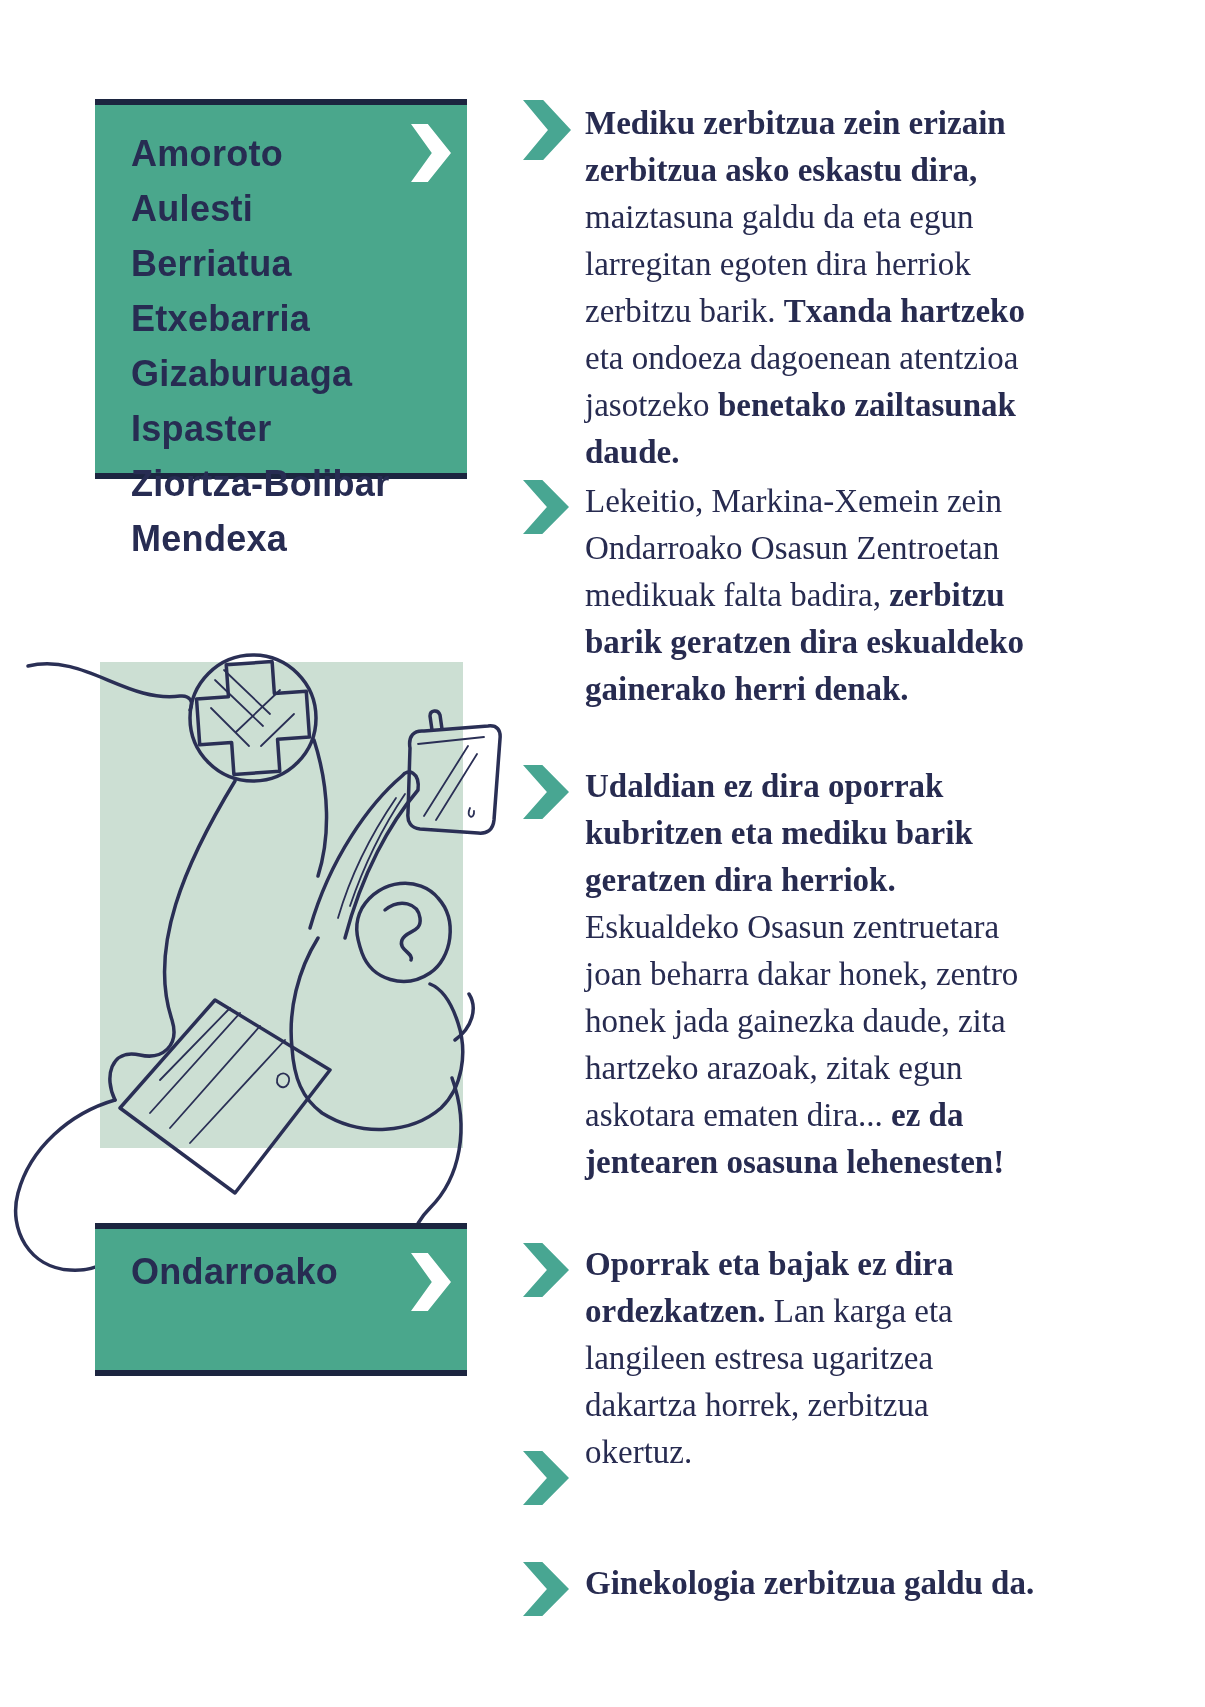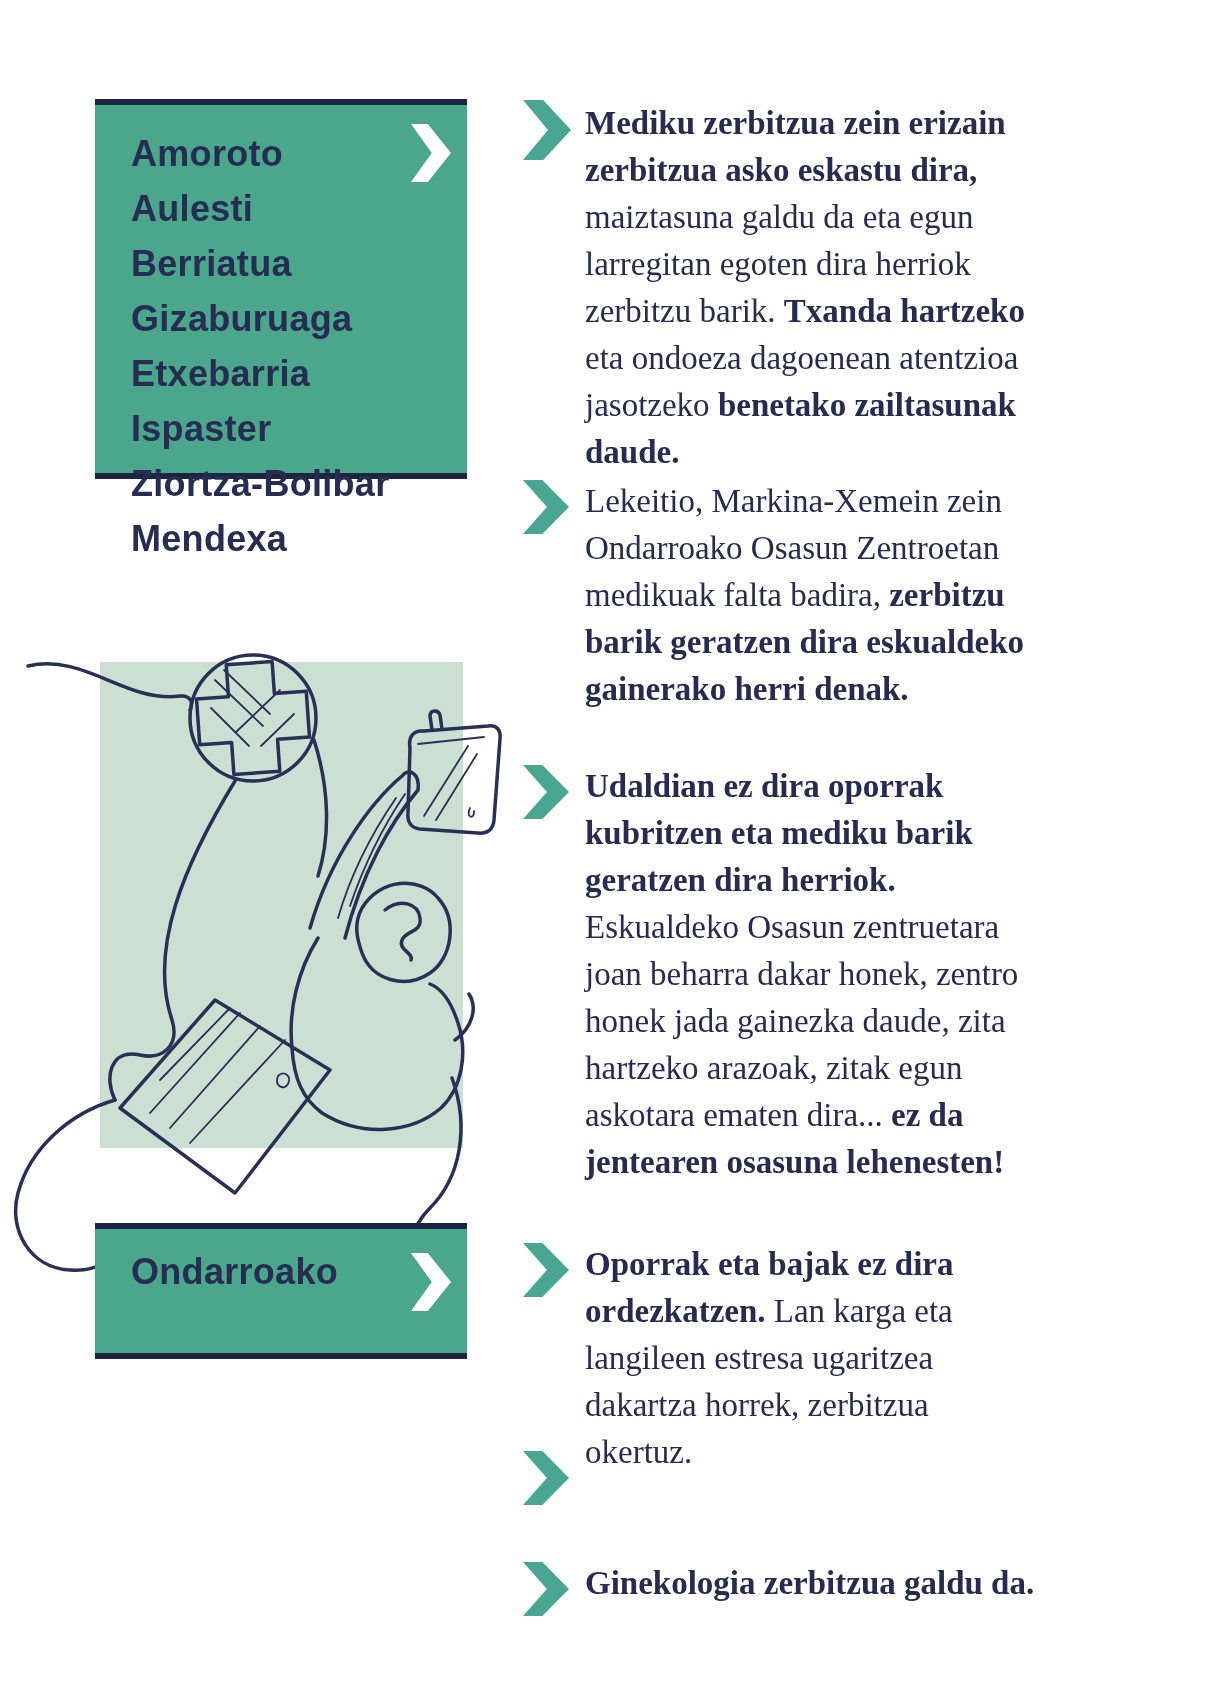--- a/index.html
+++ b/index.html
@@ -13,21 +13,21 @@
 
   
   .teal-box {
     position:absolute; left:95px; width:372px;
     background:#4AA78C;
     border-top:6px solid #1C2540;
     border-bottom:6px solid #1C2540;
     box-sizing:border-box;
   }
   #town-box   { top:99px;  height:380px; padding:21px 0 0 36px; }
-  #center-box { top:1223px; height:136px; padding:15px 0 0 36px; }
+  #center-box { top:1223px; height:153px; padding:15px 0 0 36px; }
 
   .town, .center-line {
     font-family:"Liberation Sans", sans-serif;
     font-weight:700;
     color:#272C52;
     letter-spacing:0.3px;
   }
   .town        { font-size:36px; line-height:55px; }
   .center-line { font-size:36px; line-height:56px; }
 
@@ -82,22 +82,22 @@
   .p6 { top:1560px; }
 </style>
 </head>
 <body>
 
 <div class="teal-box" id="town-box">
   <div>
       <div class="town">Amoroto</div>
       <div class="town">Aulesti</div>
       <div class="town">Berriatua</div>
+      <div class="town">Etxebarria</div>
       <div class="town">Gizaburuaga</div>
-      <div class="town">Etxebarria</div>
       <div class="town">Ispaster</div>
       <div class="town">Ziortza-Bolibar</div>
       <div class="town">Mendexa</div>
     </div>
   <div class="box-chev chev-shape"></div>
 </div>
 
 <div id="sketch-bg"></div>
 
 <svg id="sketch-svg" viewBox="0 0 520 722">

